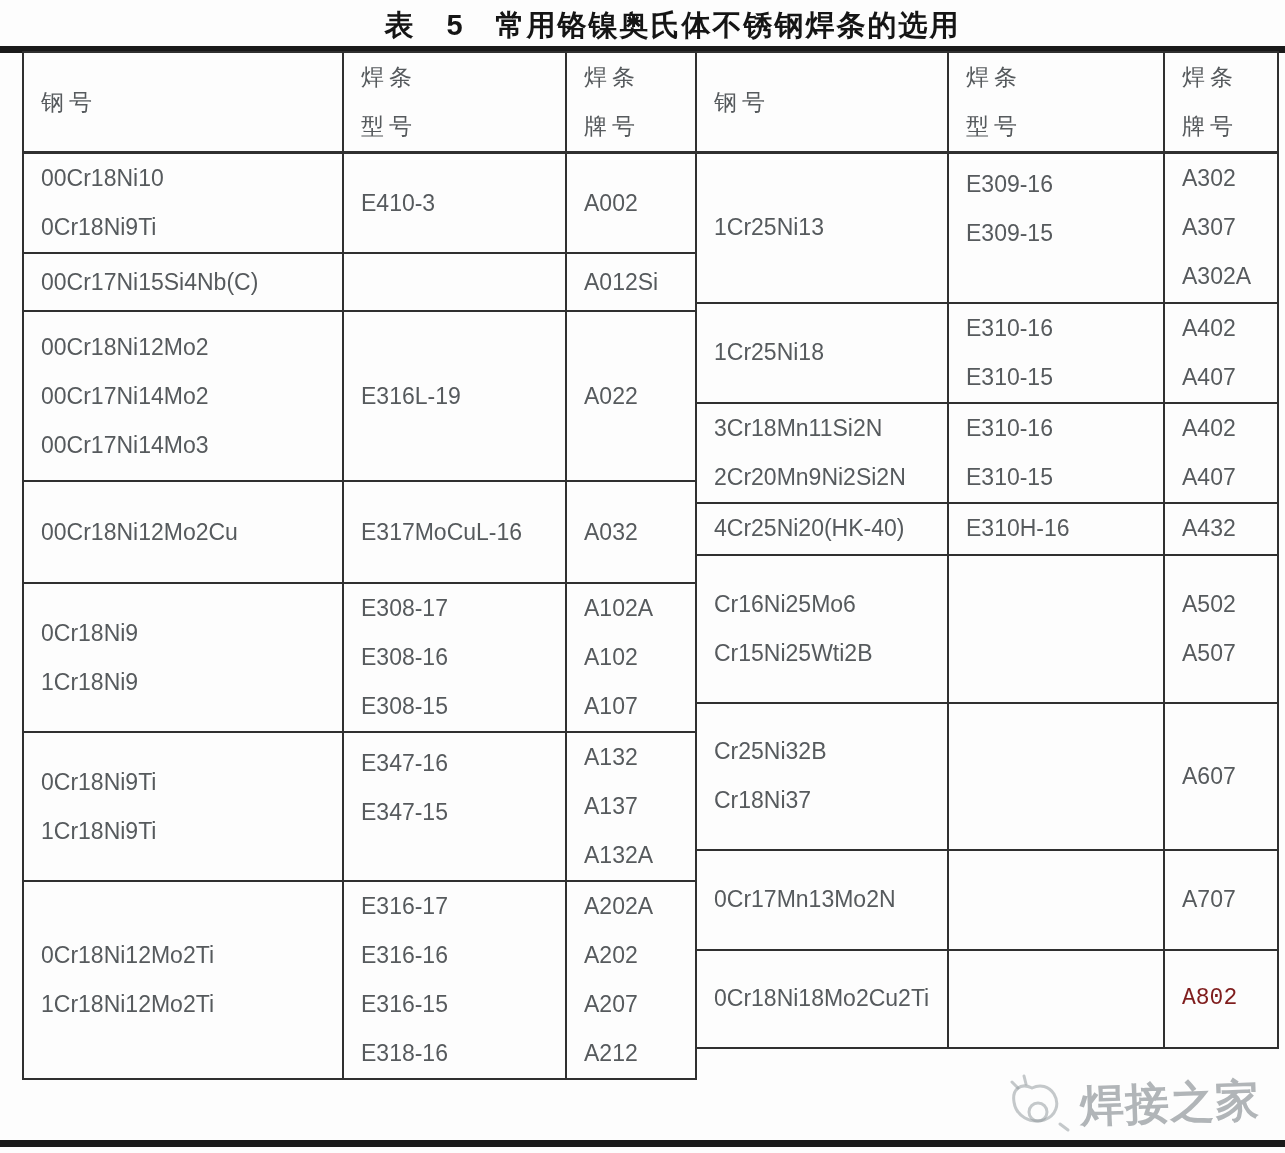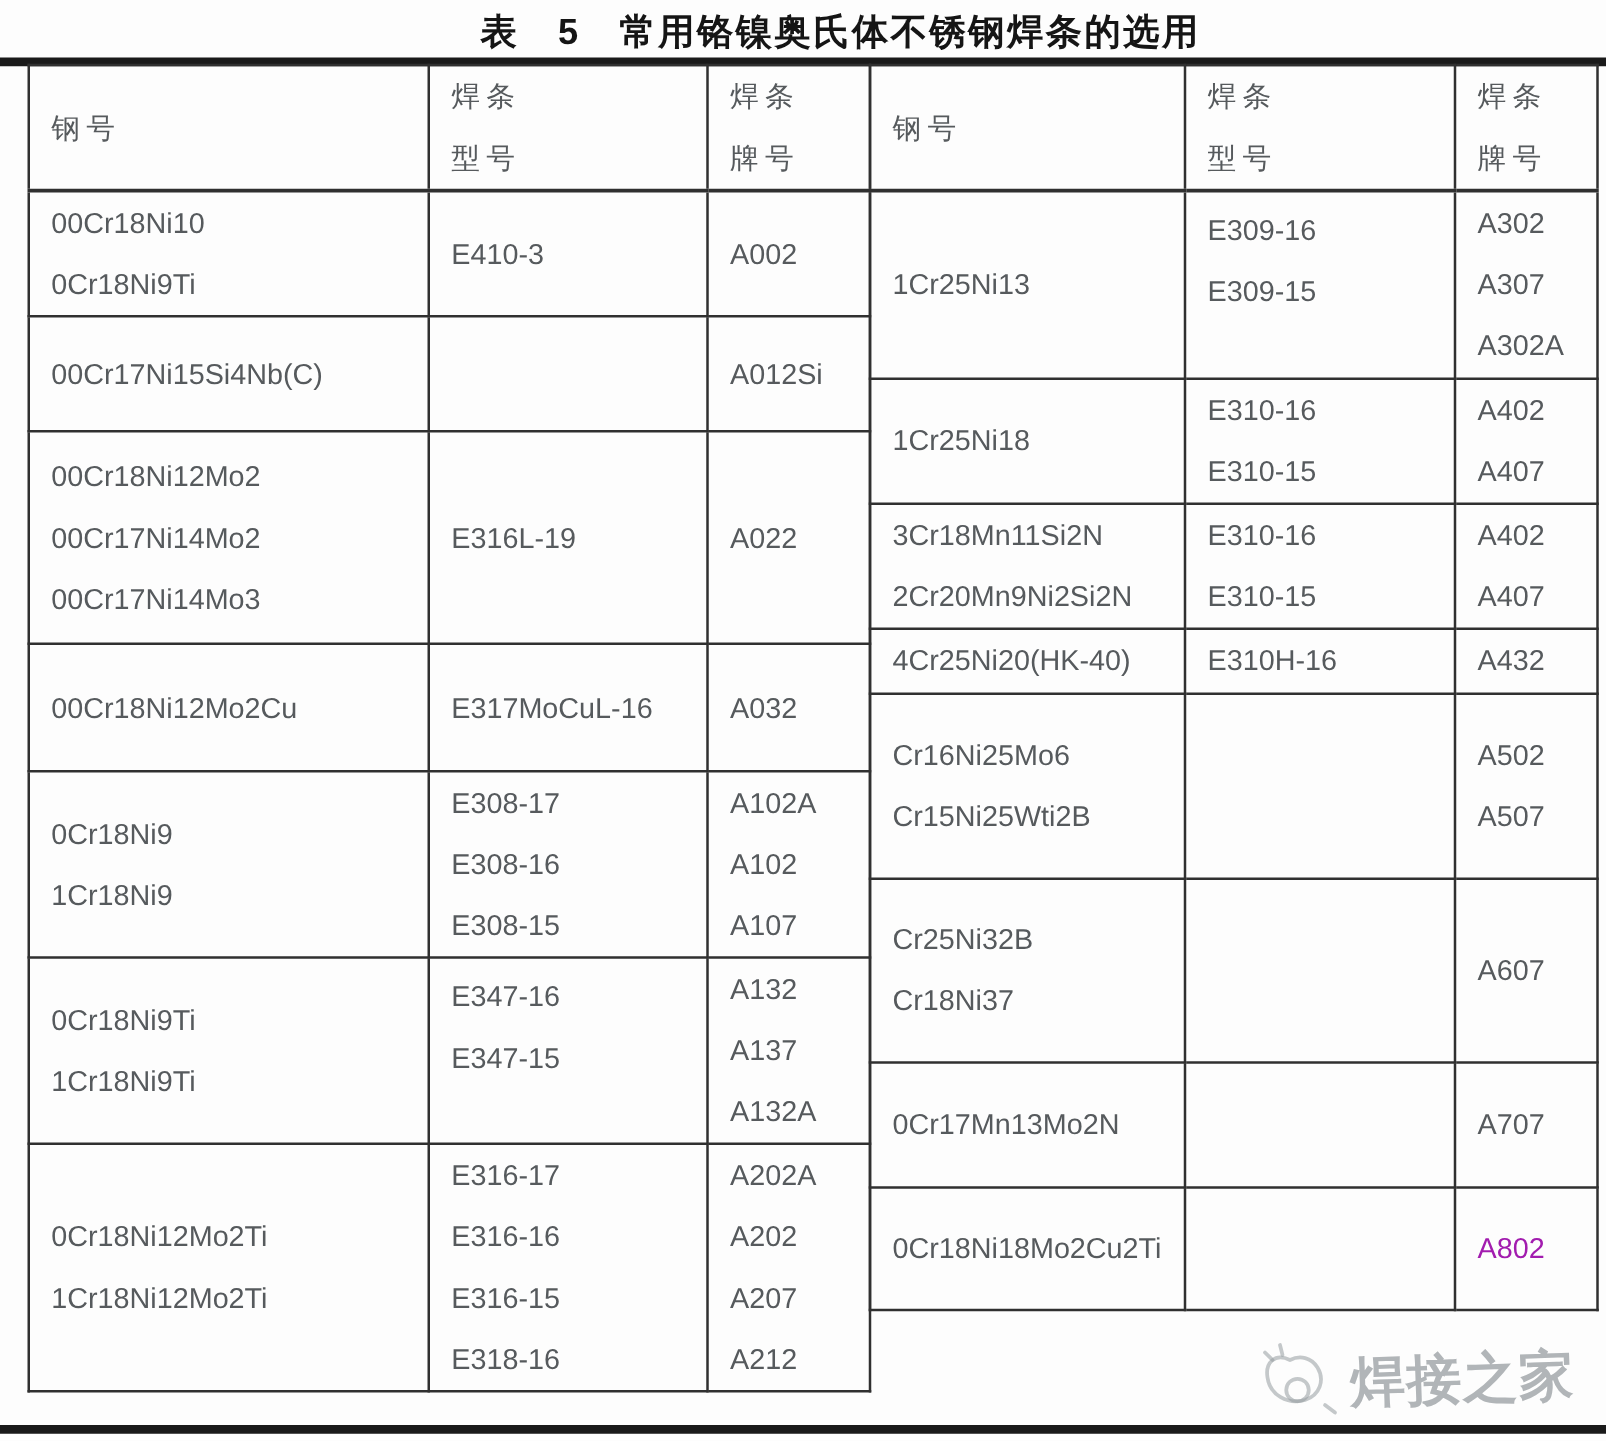--- a/index.html
+++ b/index.html
@@ -20,23 +20,23 @@
   .t-right{margin-left:-2px;}
   td,th{
     border:2px solid #303030;
     padding:0 4px 0 17px;
     font-size:23px;font-weight:normal;color:#565a5d;
     text-align:left;vertical-align:middle;line-height:49px;
     white-space:pre-line;overflow:hidden;
   }
   th{letter-spacing:5px;border-bottom-width:3px;}
   .vtop{vertical-align:top;padding-top:6px;margin-top:24px;}
-  .faded{color:#a21caf;}
+  .faded{color:#7f1d1d;font-family:Liberation Mono, monospace;}
   tr.hrow{height:95px;}
-  tr.L0{height:87px;} tr.L1{height:92px;margin-left:36px;}  tr.L2{height:170px;}
+  tr.L0{height:87px;} tr.L1{height:58px;margin-left:36px;}  tr.L2{height:170px;}
   tr.L3{height:102px;} tr.L4{height:50px;}  tr.L5{height:148px;}
   tr.L6{height:147px;} tr.L7{height:198px;}
   tr.R0{height:101px;} tr.R1{height:150px;} tr.R2{height:97px;}
   tr.R3{height:100px;} tr.R4{height:52px;}  tr.R5{height:148px;}
   tr.R6{height:147px;border-radius:14px;} tr.R7{height:100px;} tr.R8{height:98px;}
   .watermark{
     position:absolute;left:1002px;top:1068px;z-index:5;
     display:flex;align-items:center;pointer-events:none;
     color:rgba(140,146,150,0.68);
   }

